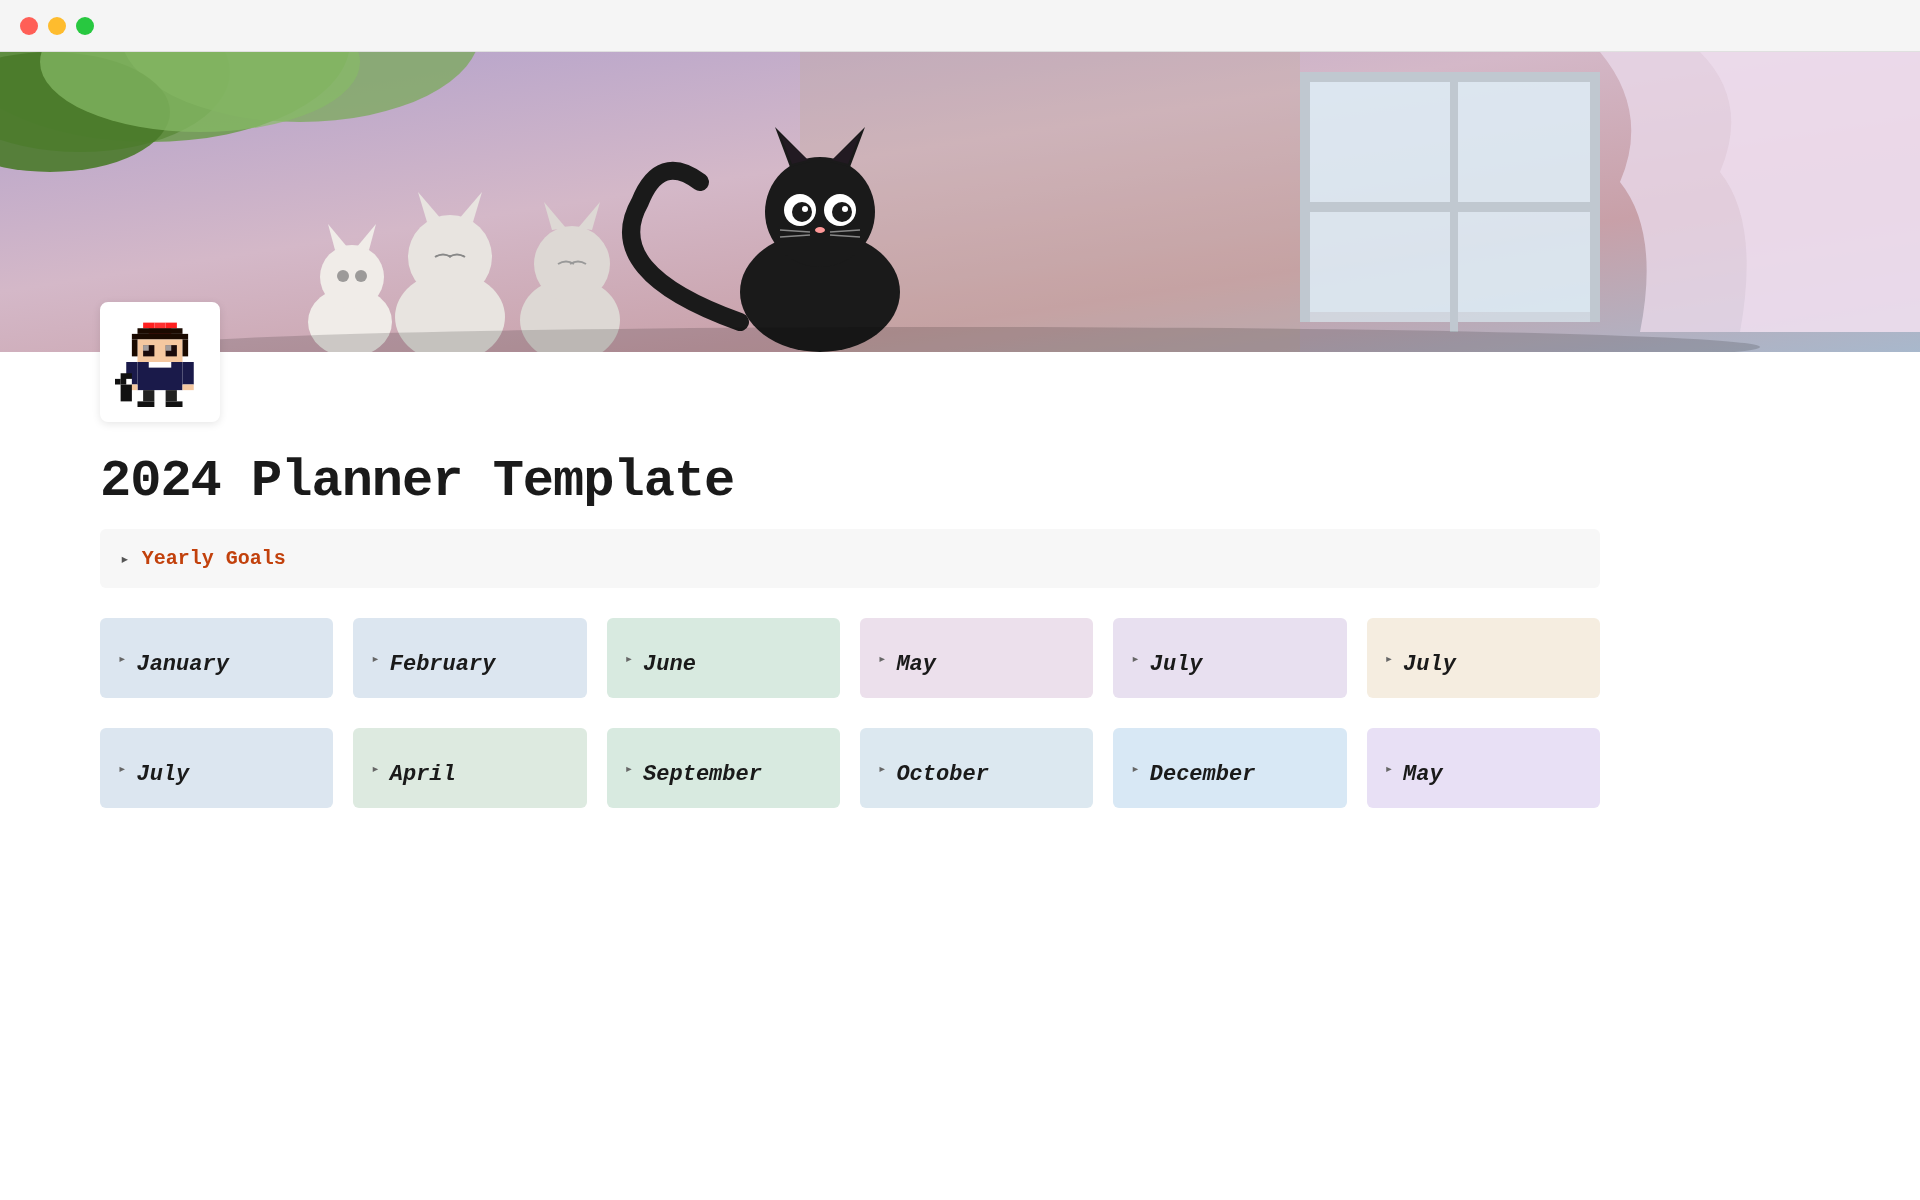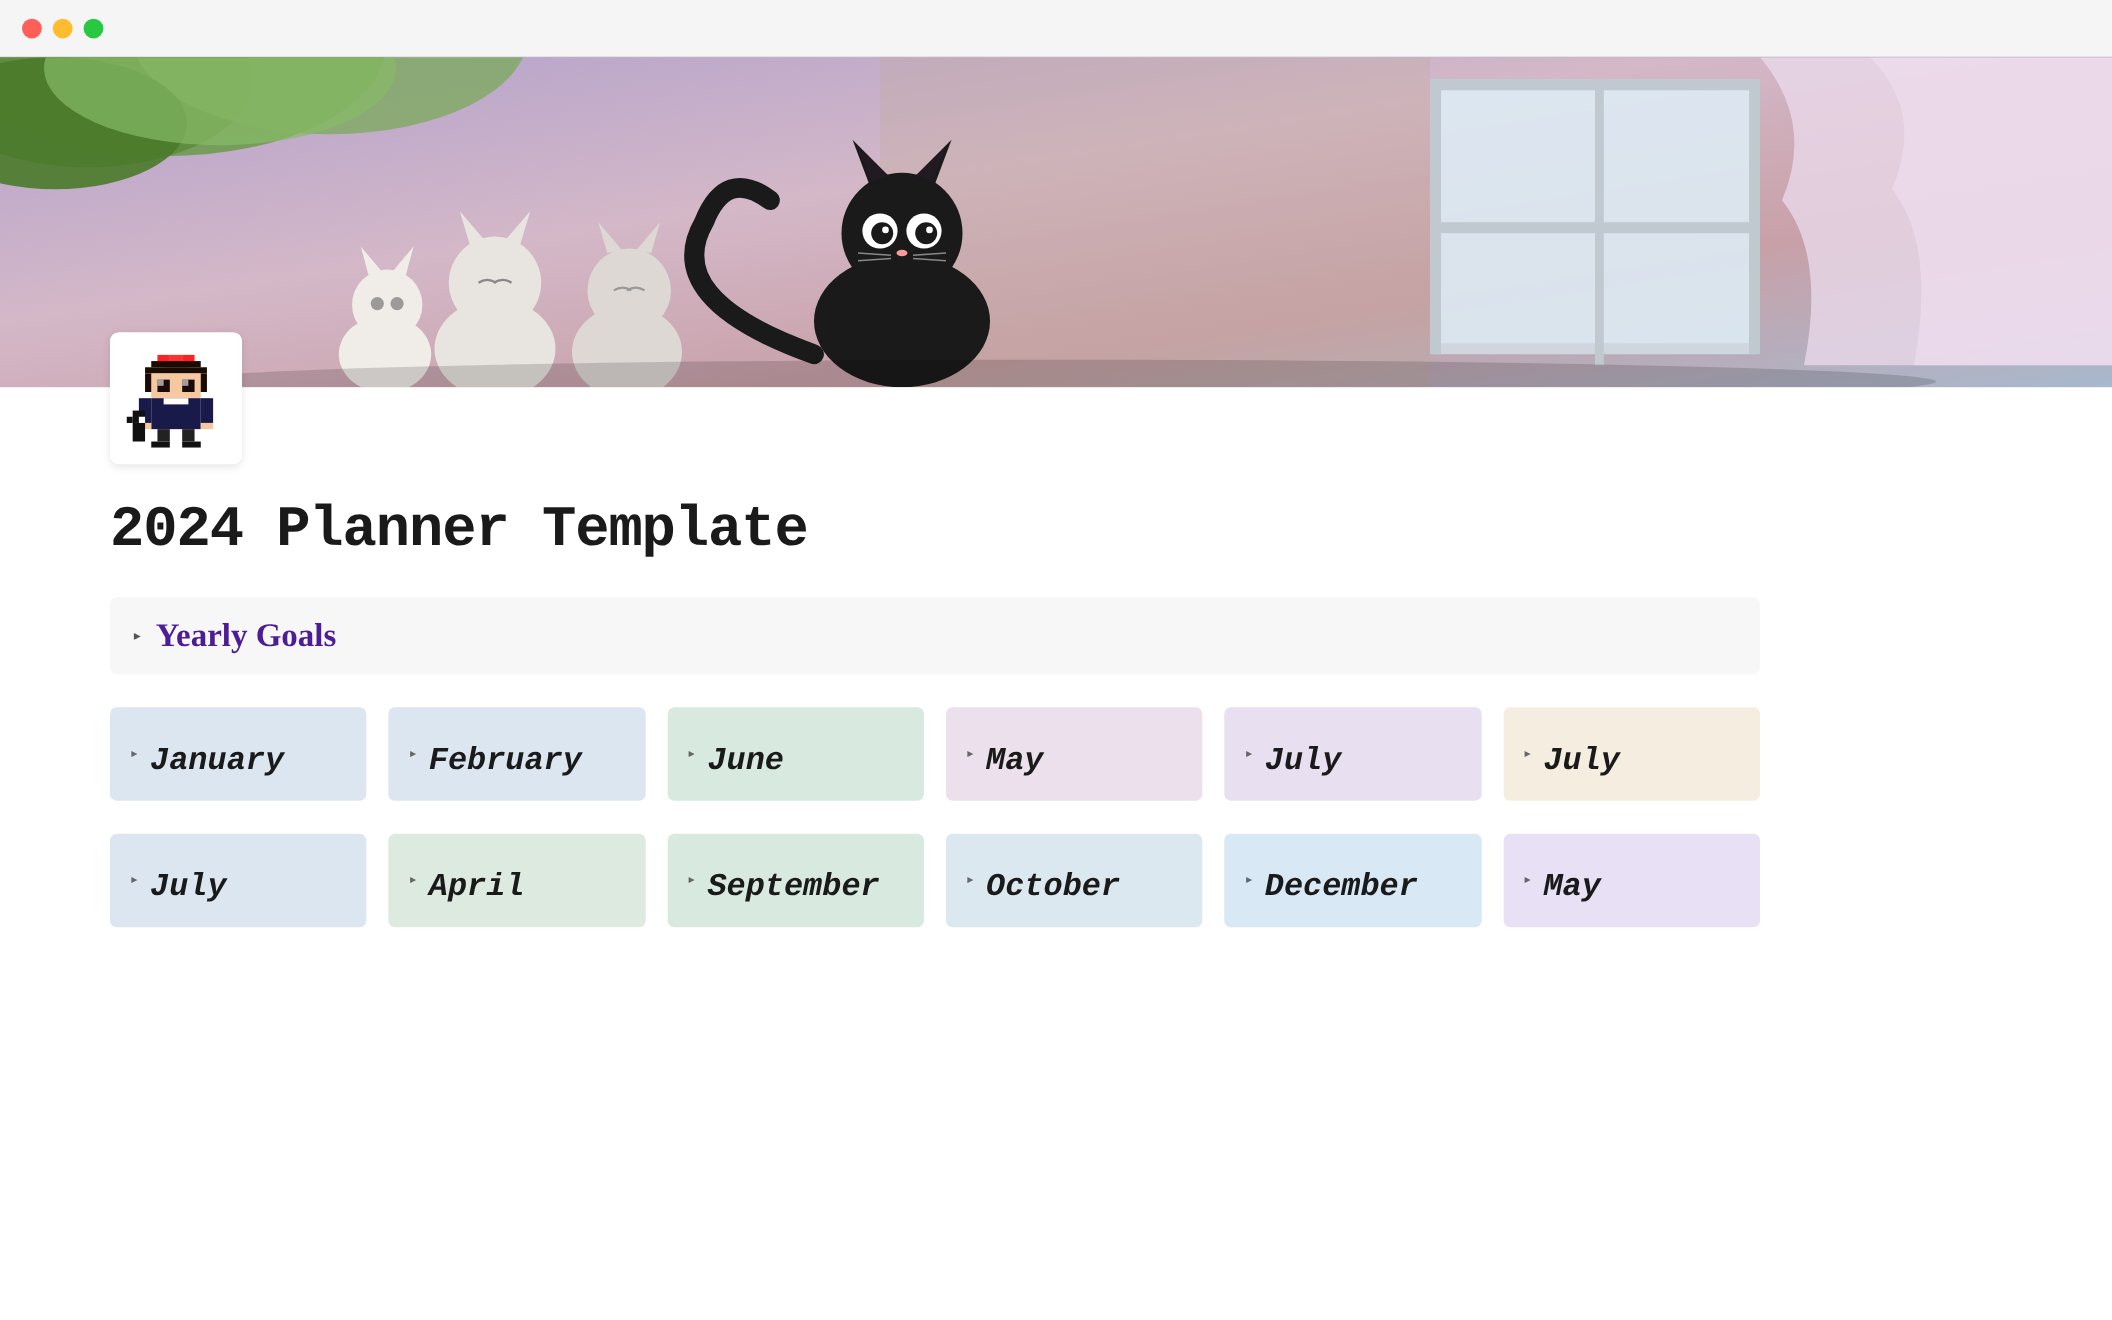--- a/index.html
+++ b/index.html
@@ -92,21 +92,21 @@
     .page-content {
       padding: 30px 100px 60px 100px;
       max-width: 1700px;
     }
 
     .page-title {
       font-size: 52px;
       font-weight: bold;
       color: #1a1a1a;
       font-family: 'Courier New', Courier, monospace;
-      margin-bottom: 32px;
+      margin-bottom: 18px;
       letter-spacing: -1px;
     }
 
     
     .yearly-goals-row {
       background: #f7f7f7;
       border-radius: 6px;
       padding: 18px 20px;
       margin-bottom: 30px;
       display: flex;
@@ -116,24 +116,24 @@
       width: 100%;
     }
 
     .toggle-arrow {
       color: #555;
       font-size: 16px;
       flex-shrink: 0;
     }
 
     .yearly-goals-label {
-      font-size: 30px;
+      font-size: 20px;
       font-weight: bold;
-      color: #4c1d95;
-      font-family: Liberation Serif, serif;
+      color: #c2410c;
+      font-family: Liberation Mono, monospace;
     }
 
     
     .months-row {
       display: grid;
       grid-template-columns: repeat(6, 1fr);
       gap: 20px;
       margin-bottom: 30px;
     }
 
@@ -154,21 +154,21 @@
     .month-item:nth-child(5) { background: #ede8f0; } 
     .month-item:nth-child(6) { background: #f5f0e8; } 
 
     .month-arrow {
       color: #666;
       font-size: 14px;
       flex-shrink: 0;
     }
 
     .month-label {
-      font-size: 29px;
+      font-size: 22px;
       font-style: italic;
       font-weight: bold;
       color: #1a1a1a;
       font-family: 'Courier New', Courier, monospace;
       margin-top: 12px;
     }
 
     
     .months-row-2 .month-item:nth-child(1) { background: #e8eef5; }
     .months-row-2 .month-item:nth-child(2) { background: #e8f0ea; }

